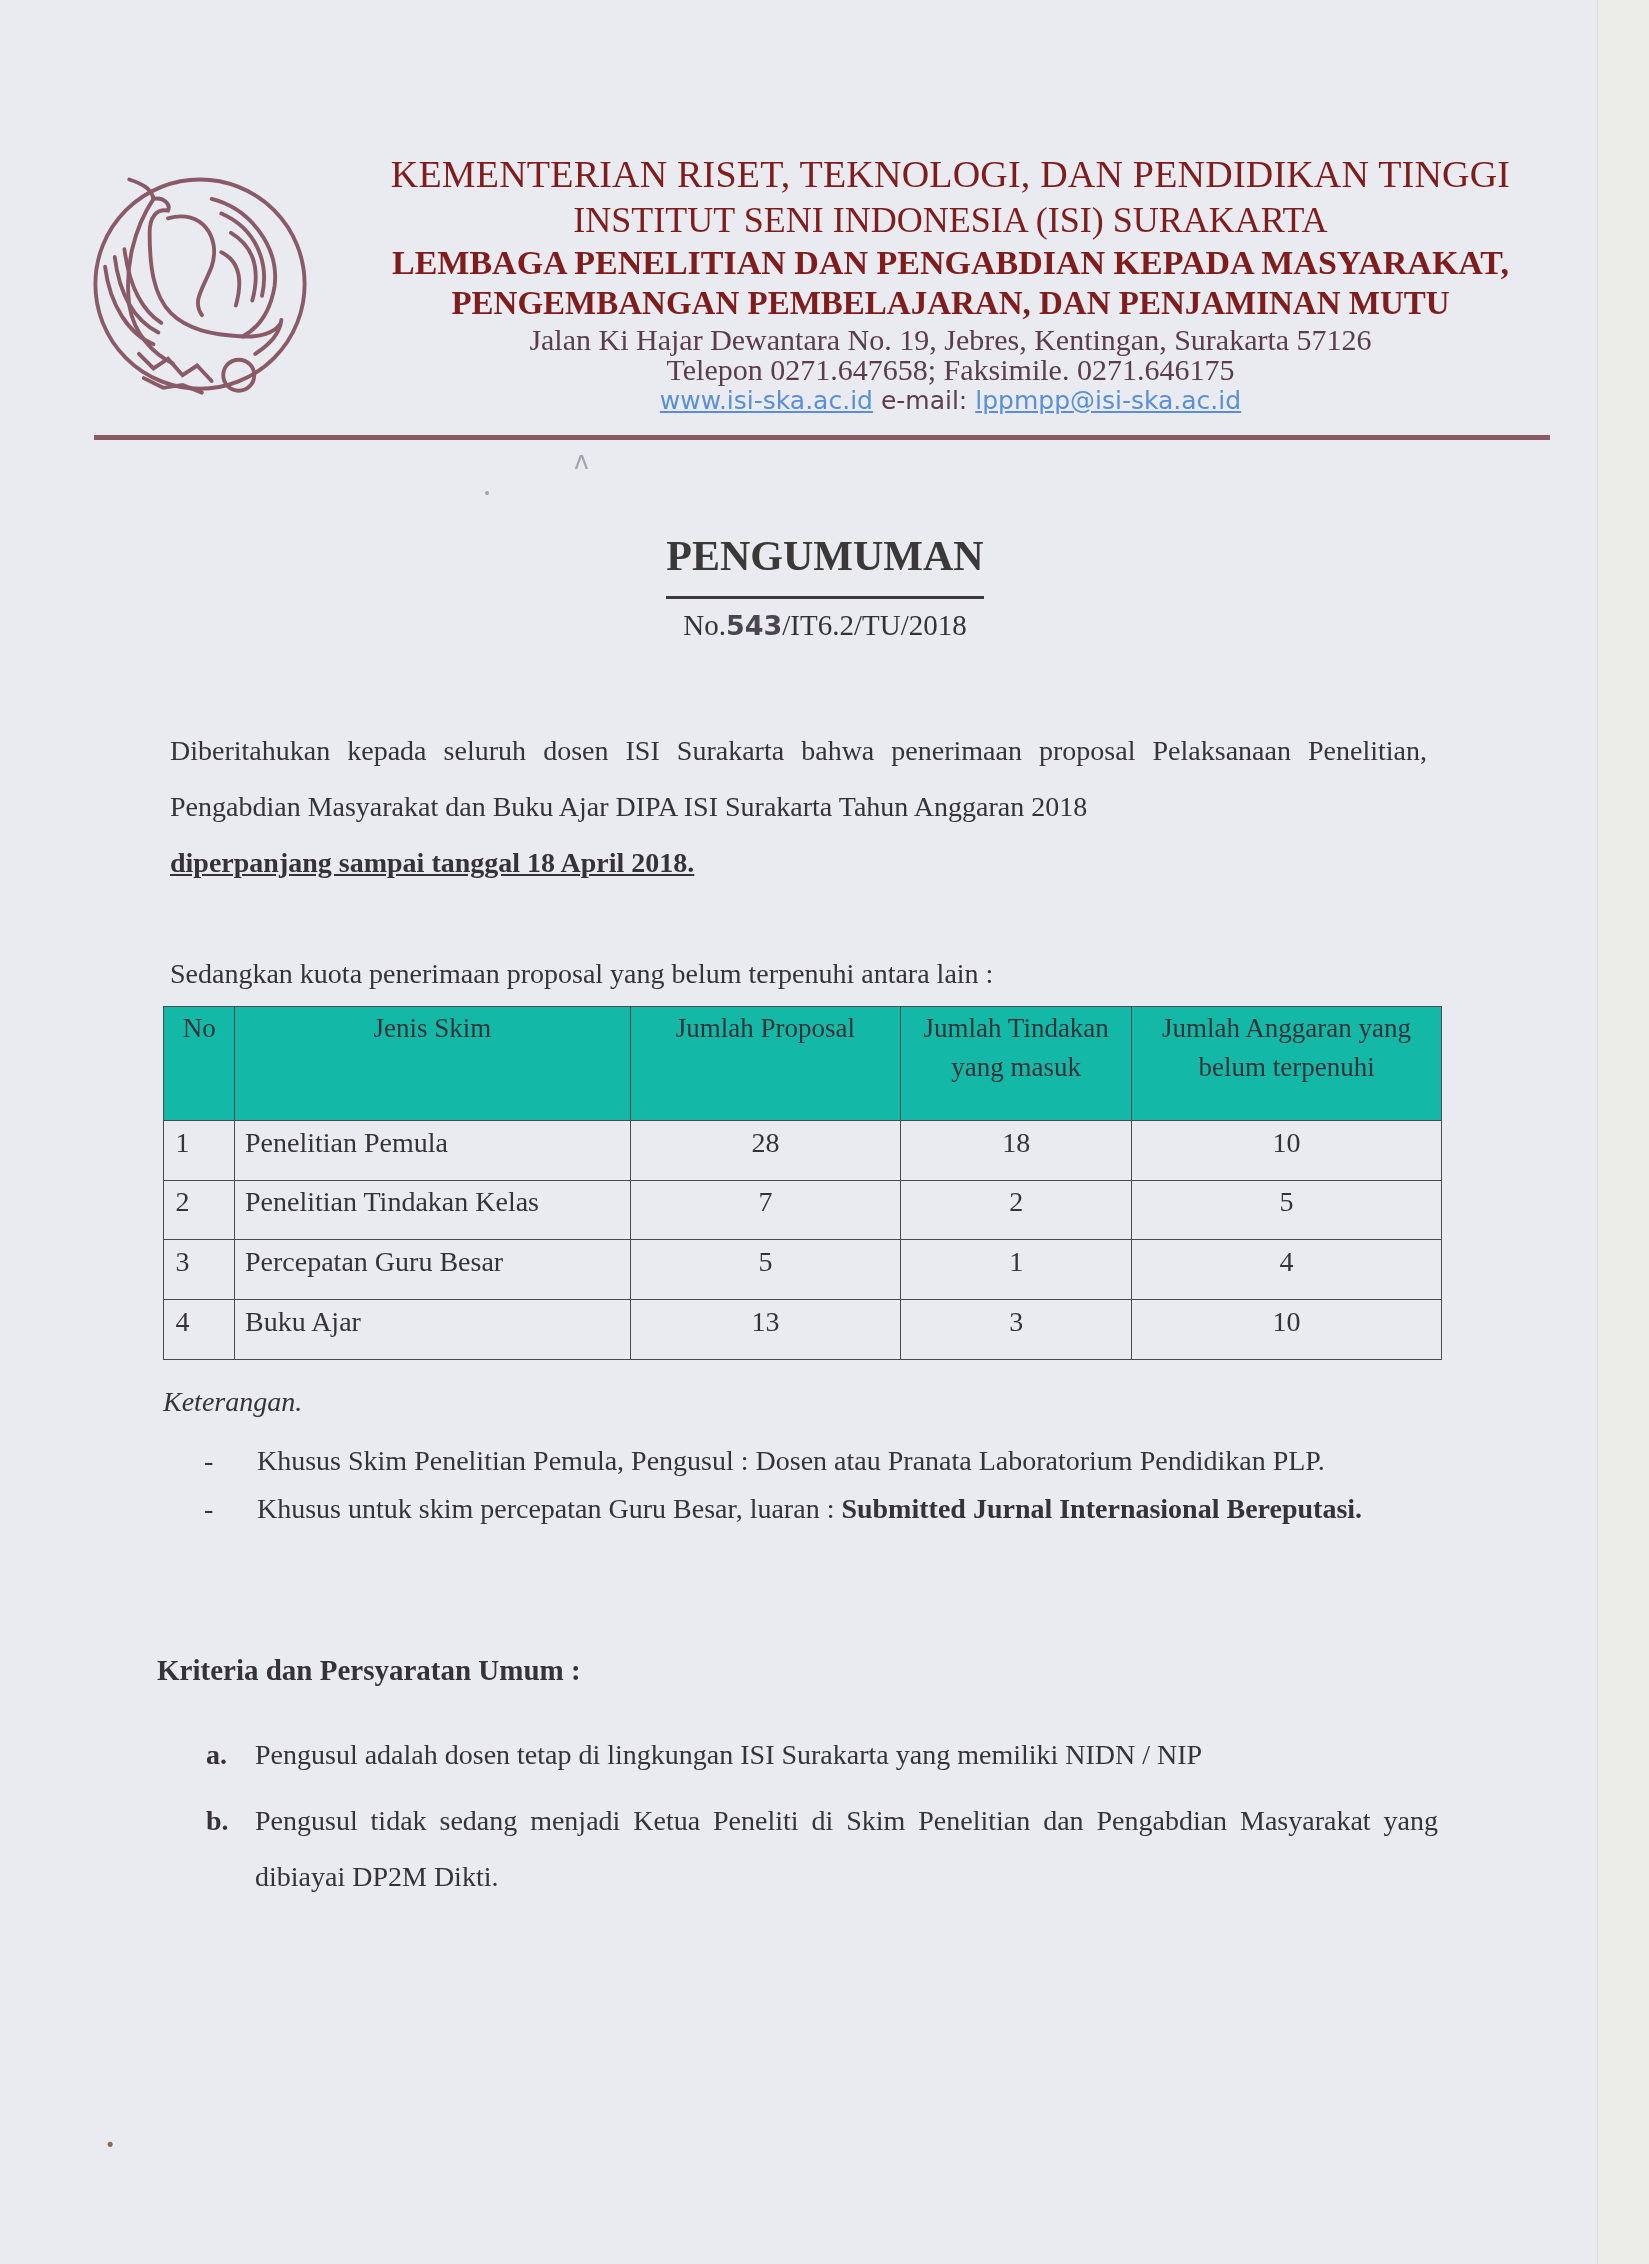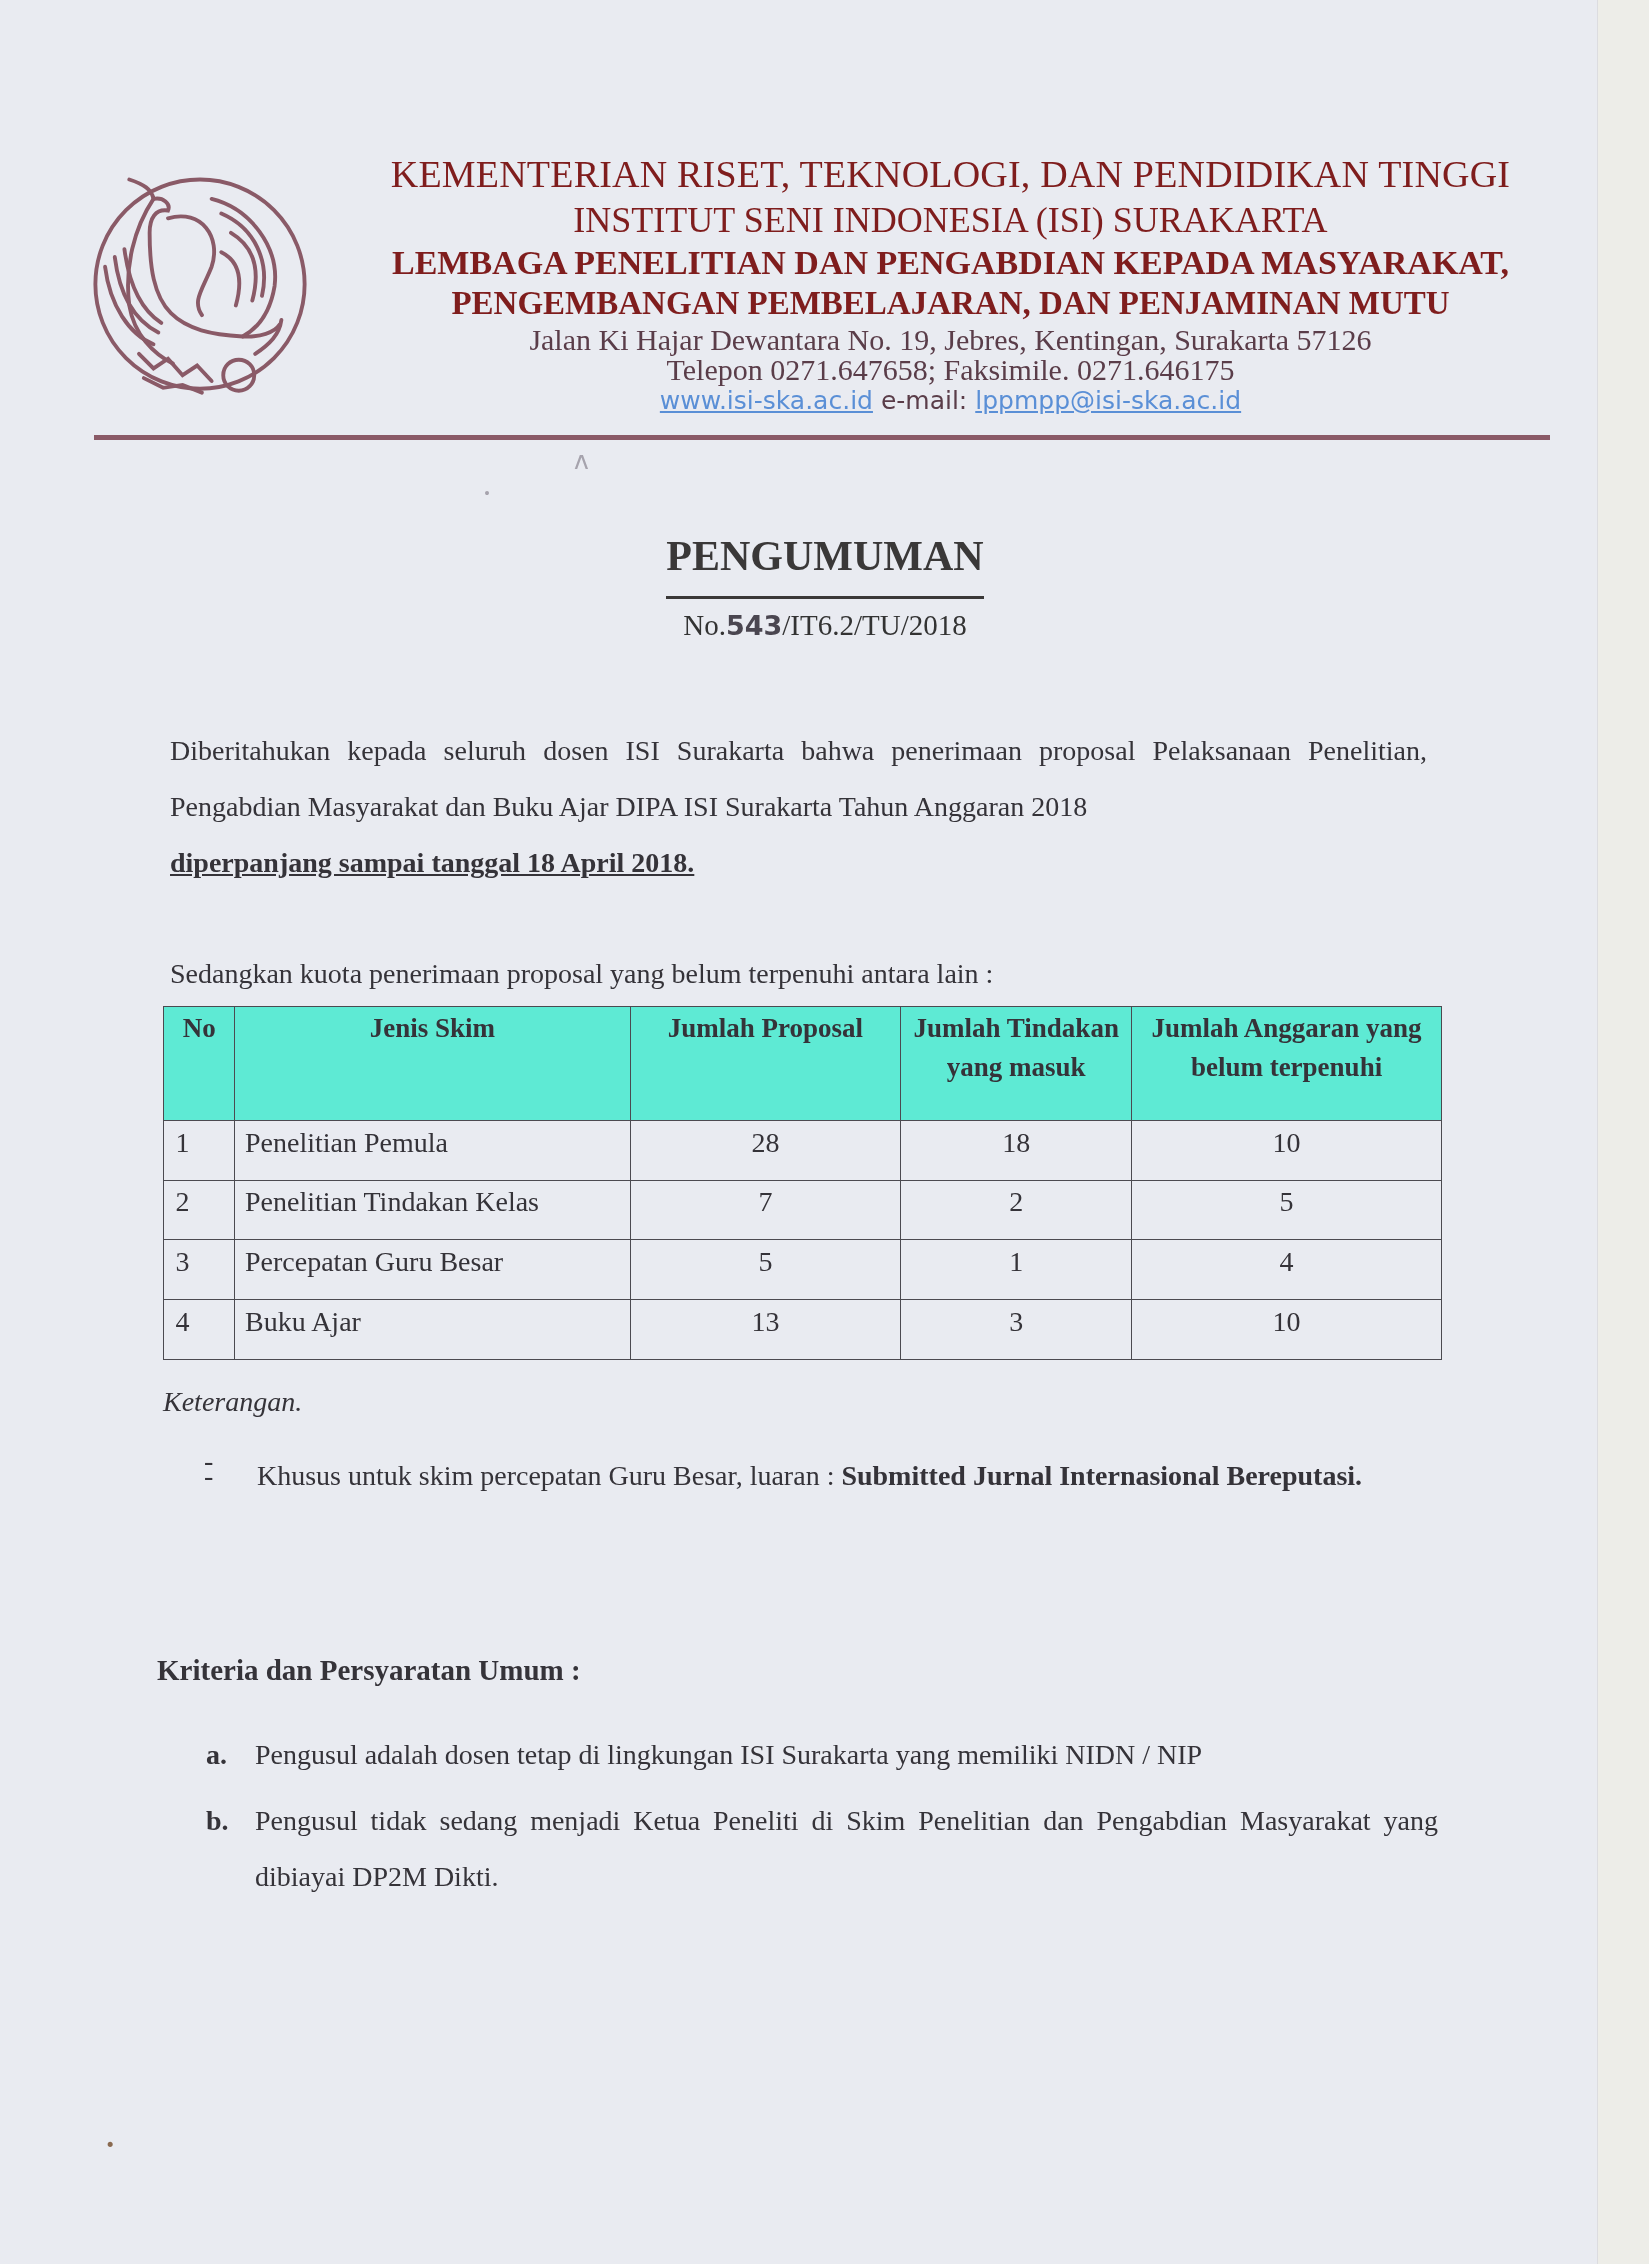--- a/index.html
+++ b/index.html
@@ -60,21 +60,21 @@
     .para-1 .emph { font-weight: bold; text-decoration: underline; }
     .para-2 { top: 946px; }
 
     
     .tbl {
       position: absolute; left: 163px; top: 1006px; width: 1279px;
       border-collapse: collapse; font-size: 28px; color: #353339;
     }
     .tbl th, .tbl td { border: 1.9px solid #4b4a50; padding: 0 9.7px; }
     .tbl th {
-      background: #5eead4; font-weight: bold; vertical-align: top; line-height: 39px;
+      background: #14b8a6; font-weight: normal; vertical-align: top; line-height: 39px;
       padding-top: 1.9px; height: 111px; font-size: 27px;
     }
     .tbl td { height: 53px; vertical-align: top; padding-top: 5.8px; }
     .tbl td.num { text-align: center; }
     .tbl td.no { text-align: left; padding-left: 11.6px; }
     .col-no { width: 49px; } .col-skim { width: 364px; } .col-total { width: 243px; }
     .col-in { width: 204px; } .col-left { width: 281px; }
 
     
     .note-head { position: absolute; left: 163px; top: 1386px; font-size: 28px; font-style: italic; color: #353339; }
@@ -185,20 +185,21 @@
       <td class="num">3</td>
       <td class="num">10</td>
     </tr>
   </tbody>
 </table>
 
 <div class="note-head">Keterangan.</div>
 <div class="bullet-list">
   <div class="bullet bullet-1">
     <span class="dash">-</span>
+    <span>Khusus Skim Penelitian Pemula, Pengusul : Dosen atau Pranata Laboratorium Pendidikan PLP.</span>
   </div>
   <div class="bullet bullet-2">
     <span class="dash">-</span>
     <span>Khusus untuk skim percepatan Guru Besar, luaran : </span><b>Submitted Jurnal Internasional Bereputasi.</b>
   </div>
 </div>
 
 <div class="criteria-head">Kriteria dan Persyaratan Umum :</div>
 <div class="crit-list">
   <div class="crit">

